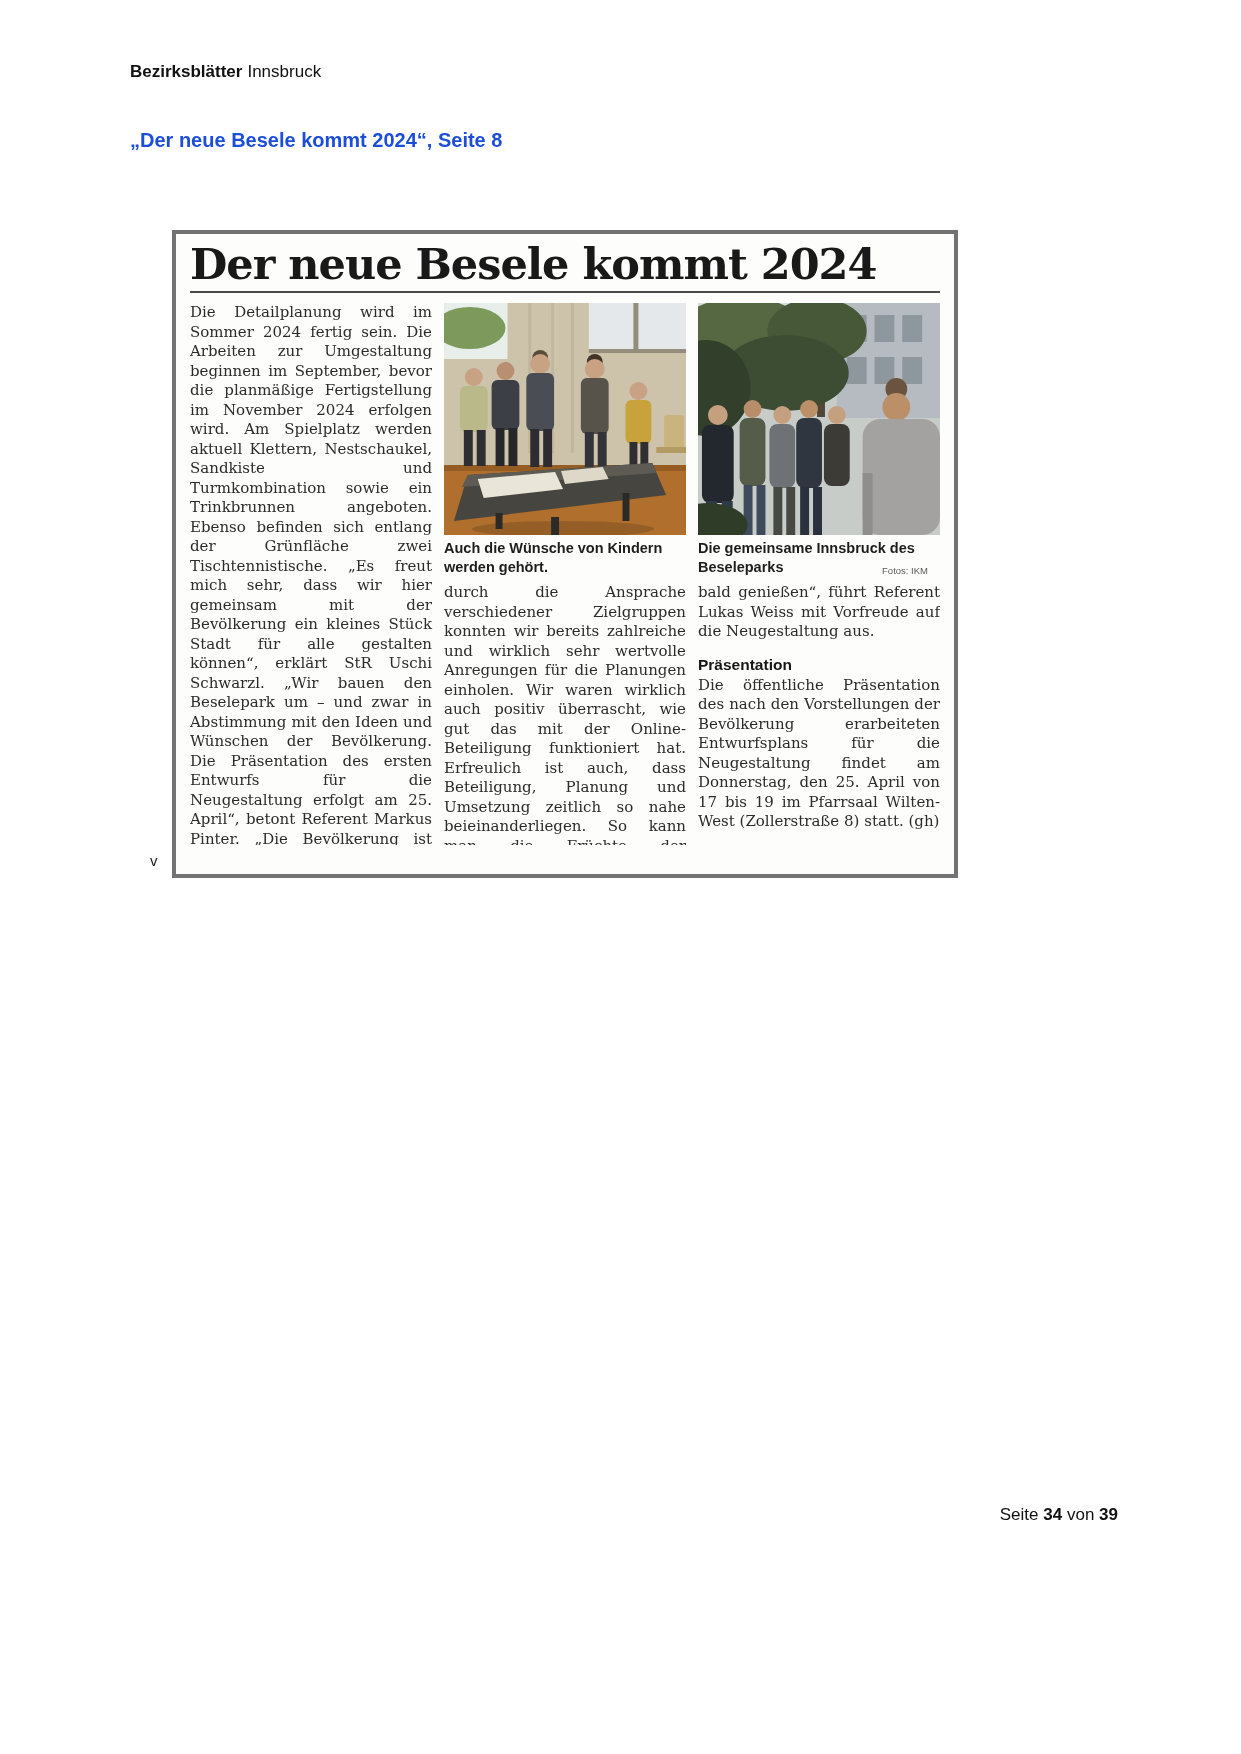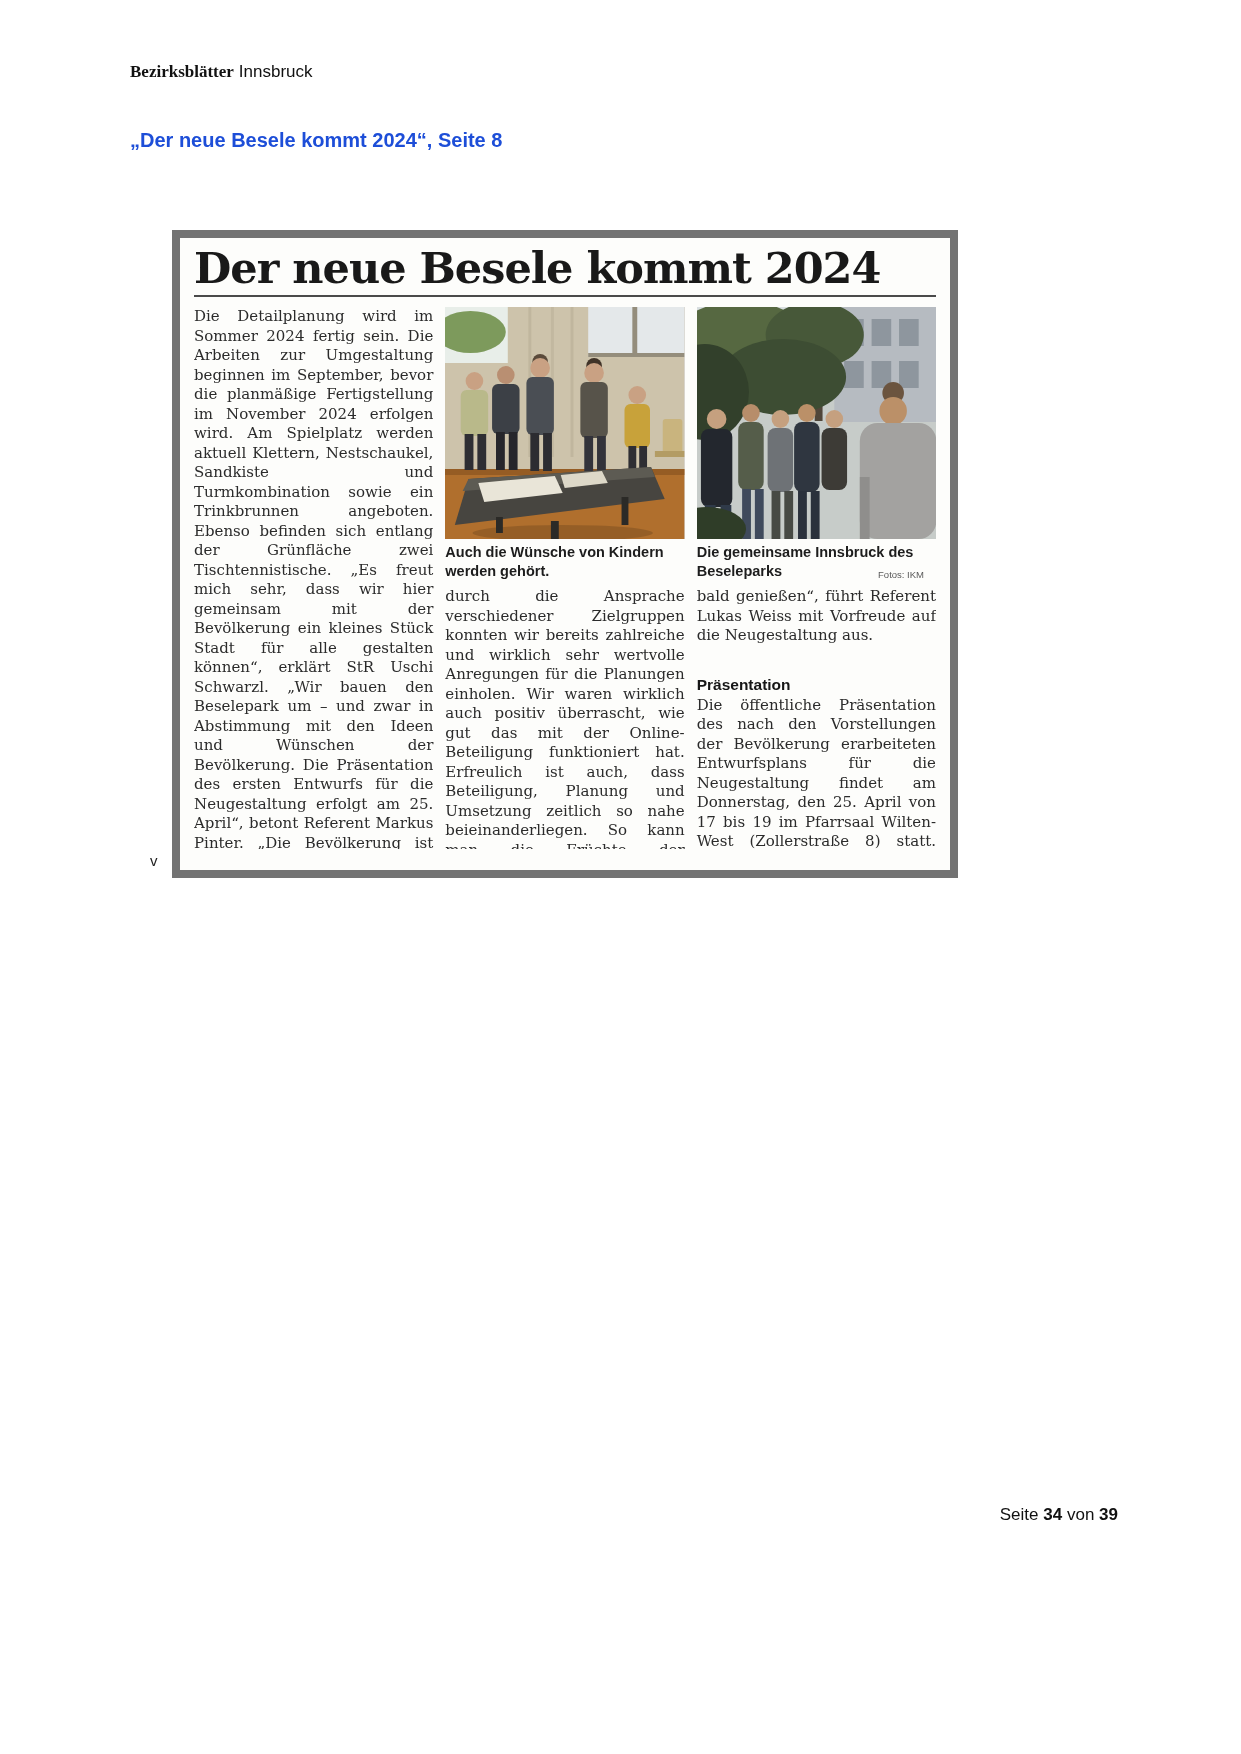--- a/index.html
+++ b/index.html
@@ -5,32 +5,32 @@
   * { margin:0; padding:0; box-sizing:border-box; }
   html,body { background:#ffffff; }
   body {
     width:1241px; height:1754px; position:relative;
     font-family:"Liberation Sans", sans-serif;
     color:#1a1a1a;
   }
 
   
   .brand { position:absolute; left:130px; top:62px; font-size:17px; color:#111; }
-  .brand .b { font-weight:bold; margin-right:5px;font-family:Liberation Serif, serif; }
+  .brand .b { font-weight:bold; margin-right:5px; }
 
   .doc-title {
     position:absolute; left:130px; top:129px;
     font-size:20px; font-weight:bold; color:#1d4ed8;
   }
 
   
   .clip {
     position:absolute; left:172px; top:230px;
     width:786px; height:648px;
-    border:8px solid #737373;
+    border:4px solid #737373;
     background:#fdfdfb;
     padding:8px 14px 10px 14px;
     overflow:hidden;
   }
   .headline {
     font-family:"DejaVu Serif", serif;
     font-weight:bold; font-size:43px; line-height:44px;
     letter-spacing:-1px; color:#191919;
     white-space:nowrap;
   }
@@ -59,21 +59,21 @@
   }
   .credit {
     position:absolute; right:12px; bottom:1px;
     font-size:9.5px; font-weight:normal; color:#5a5a5a;
     font-family:"Liberation Sans", sans-serif;
   }
   .col-text-after-photo { margin-top:6px; }
   .section-heading {
     font-family:"Liberation Sans", sans-serif;
     font-weight:bold; font-size:15.5px; line-height:20px;
-    margin:29px 0 1px 0; color:#161616;
+    margin:13px 0 1px 0; color:#161616;
   }
 
   
   .margin-mark { position:absolute; left:150px; top:852px; font-size:15px; color:#222; }
   .footer {
     position:absolute; left:0; top:1505px; width:1118px;
     text-align:right; font-size:17px; color:#111;
   }
   .footer b { font-weight:bold; }
 </style>

